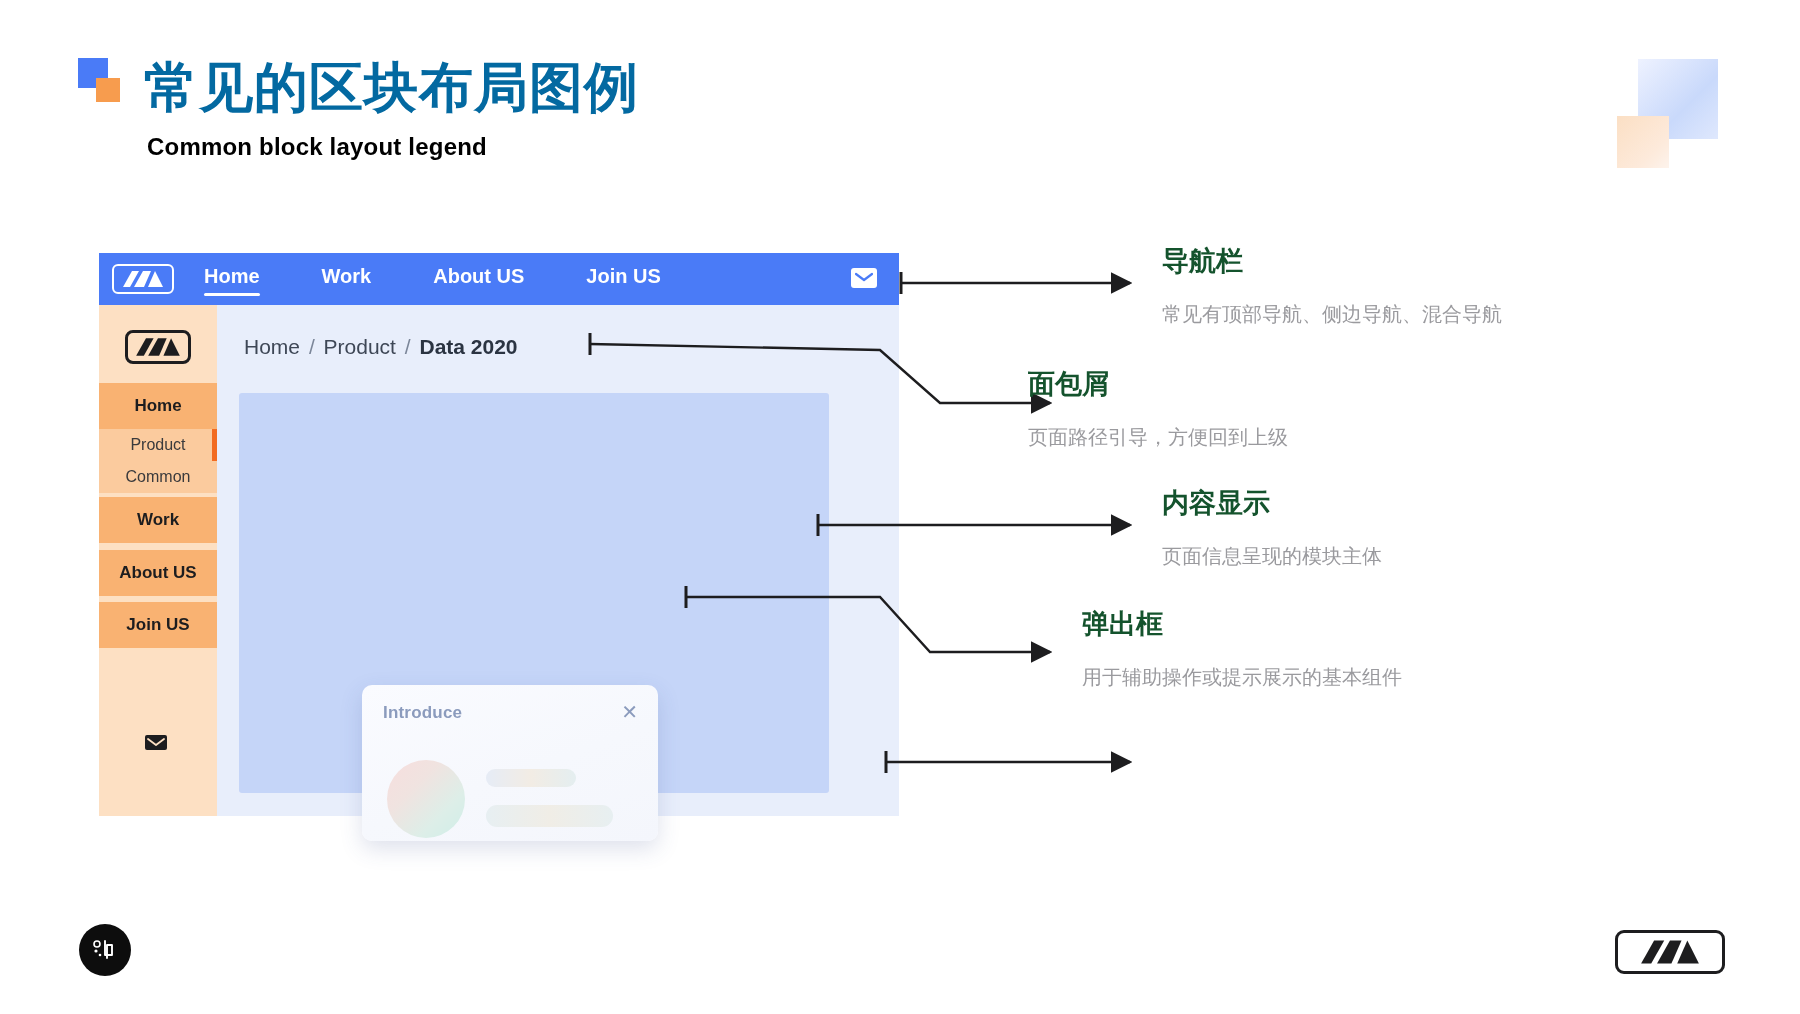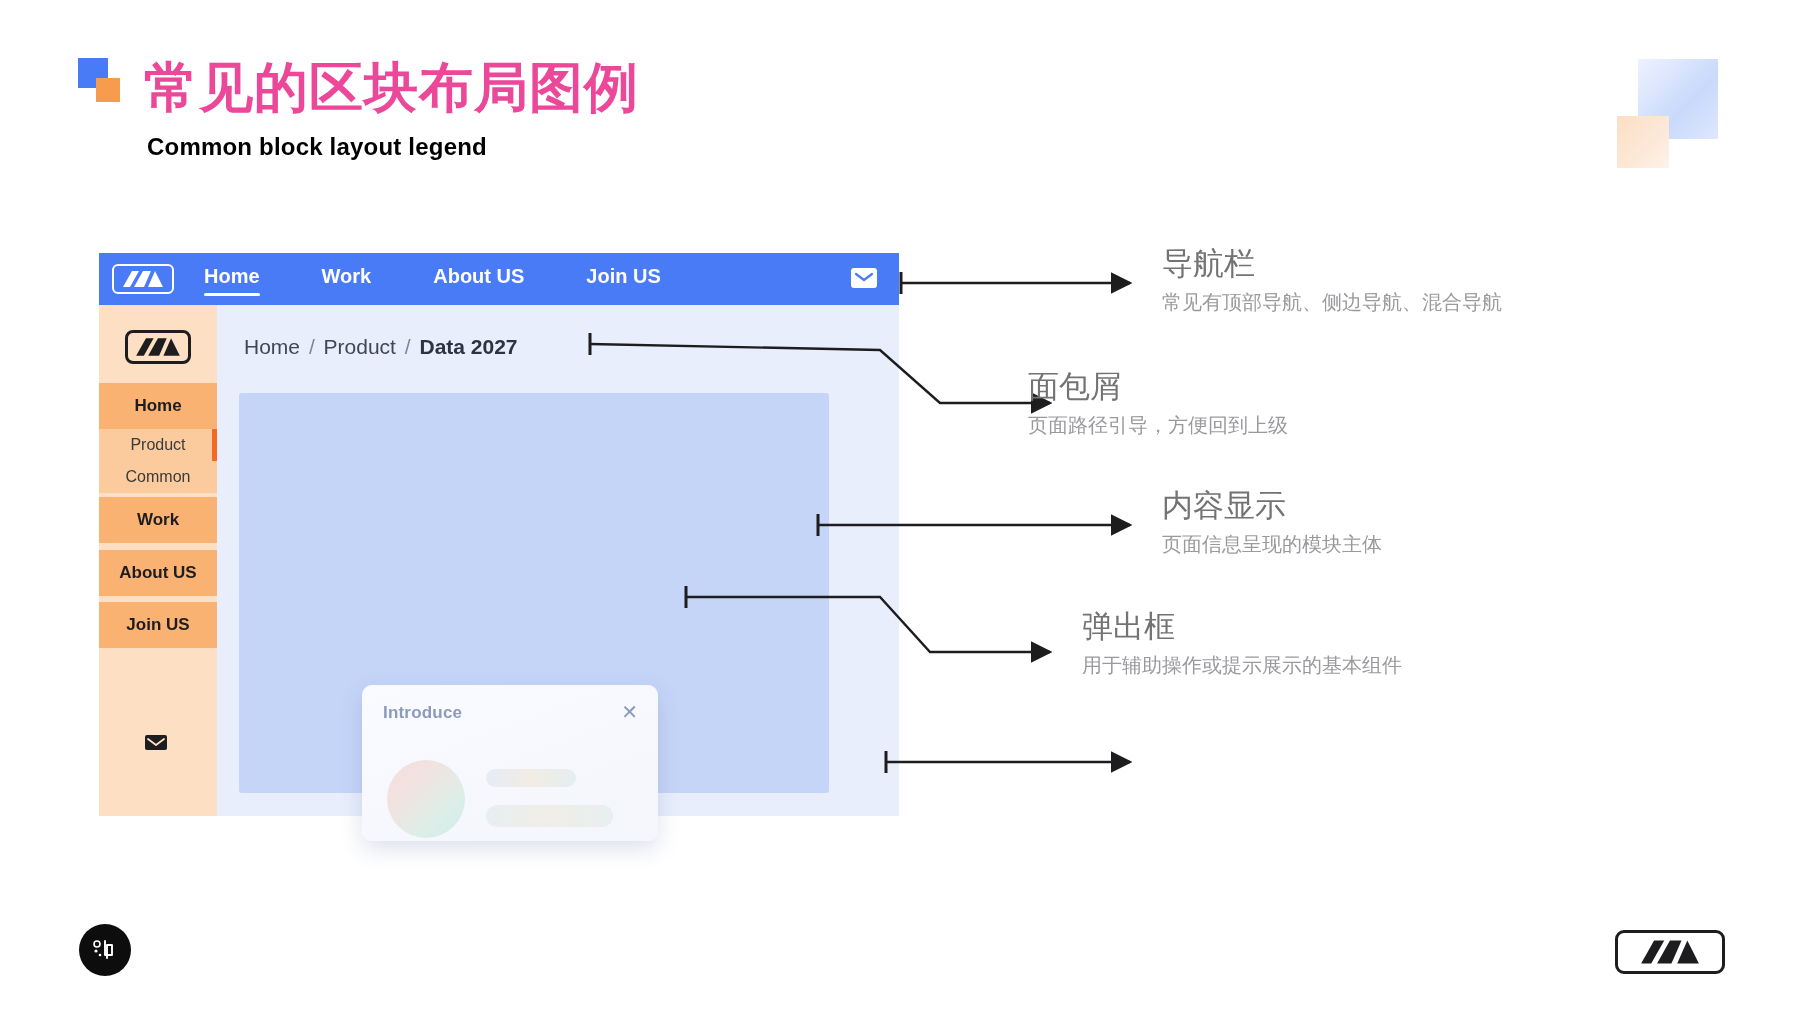--- a/index.html
+++ b/index.html
@@ -26,21 +26,21 @@
   
   .title-mark { position: absolute; left: 78px; top: 58px; width: 44px; height: 44px; }
   .title-mark .sq-blue {
     position: absolute; left: 0; top: 0; width: 30px; height: 30px; background: #4a7bf7;
   }
   .title-mark .sq-orange {
     position: absolute; left: 18px; top: 20px; width: 24px; height: 24px; background: #f79c4e;
   }
   .title-cn {
     position: absolute; left: 144px; top: 52px;
-    font-size: 54px; font-weight: bold; color: #ec4899; letter-spacing: 1px;
+    font-size: 54px; font-weight: bold; color: #0369a1; letter-spacing: 1px;
     white-space: nowrap;
     text-align: center;
   }
   .title-en {
     position: absolute; left: 147px; top: 133px;
     font-size: 24px; font-weight: bold; color: #000000; letter-spacing: 0.2px;
     white-space: nowrap;
   }
 
   
@@ -147,25 +147,25 @@
     background: linear-gradient(90deg, #e6ecf6 0%, #f2ece4 50%, #e4eef0 100%);
   }
   .modal-bar.b2 {
     left: 124px; top: 120px; width: 127px; height: 22px;
     background: linear-gradient(90deg, #e7eff2 0%, #f0ede6 50%, #e7eff1 100%);
   }
 
   
   .ann { position: absolute; }
   .ann-title {
-    font-size: 31px; font-weight: normal; color: #737373; white-space: nowrap;
+    font-size: 27px; font-weight: bold; color: #14532d; white-space: nowrap;
     line-height: 1.2;
   }
   .ann-sub {
-    font-size: 20px; color: #9a9a9e; white-space: nowrap; margin-top: 8px;
+    font-size: 20px; color: #9a9a9e; white-space: nowrap; margin-top: 25px;
     line-height: 1.2;
   }
   svg.leader { position: absolute; left: 0; top: 0; overflow: visible; pointer-events: none; }
 
   
   .footer-badge {
     position: absolute; left: 79px; top: 924px; width: 52px; height: 52px;
     border-radius: 50%; background: #0d0d0d;
     display: flex; align-items: center; justify-content: center;
   }
@@ -236,21 +236,21 @@
         </svg>
       </div>
     </div>
 
     <div class="content-zone">
       <div class="breadcrumb">
         <span>Home</span>
         <span class="sep">/</span>
         <span>Product</span>
         <span class="sep">/</span>
-        <span class="cur">Data 2027</span>
+        <span class="cur">Data 2020</span>
       </div>
 
       <div class="content-box"></div>
     </div>
 
     <div class="modal">
       <div class="modal-title">Introduce</div>
       <div class="modal-close">✕</div>
       <div class="modal-avatar"></div>
       <div class="modal-bar b1"></div>

